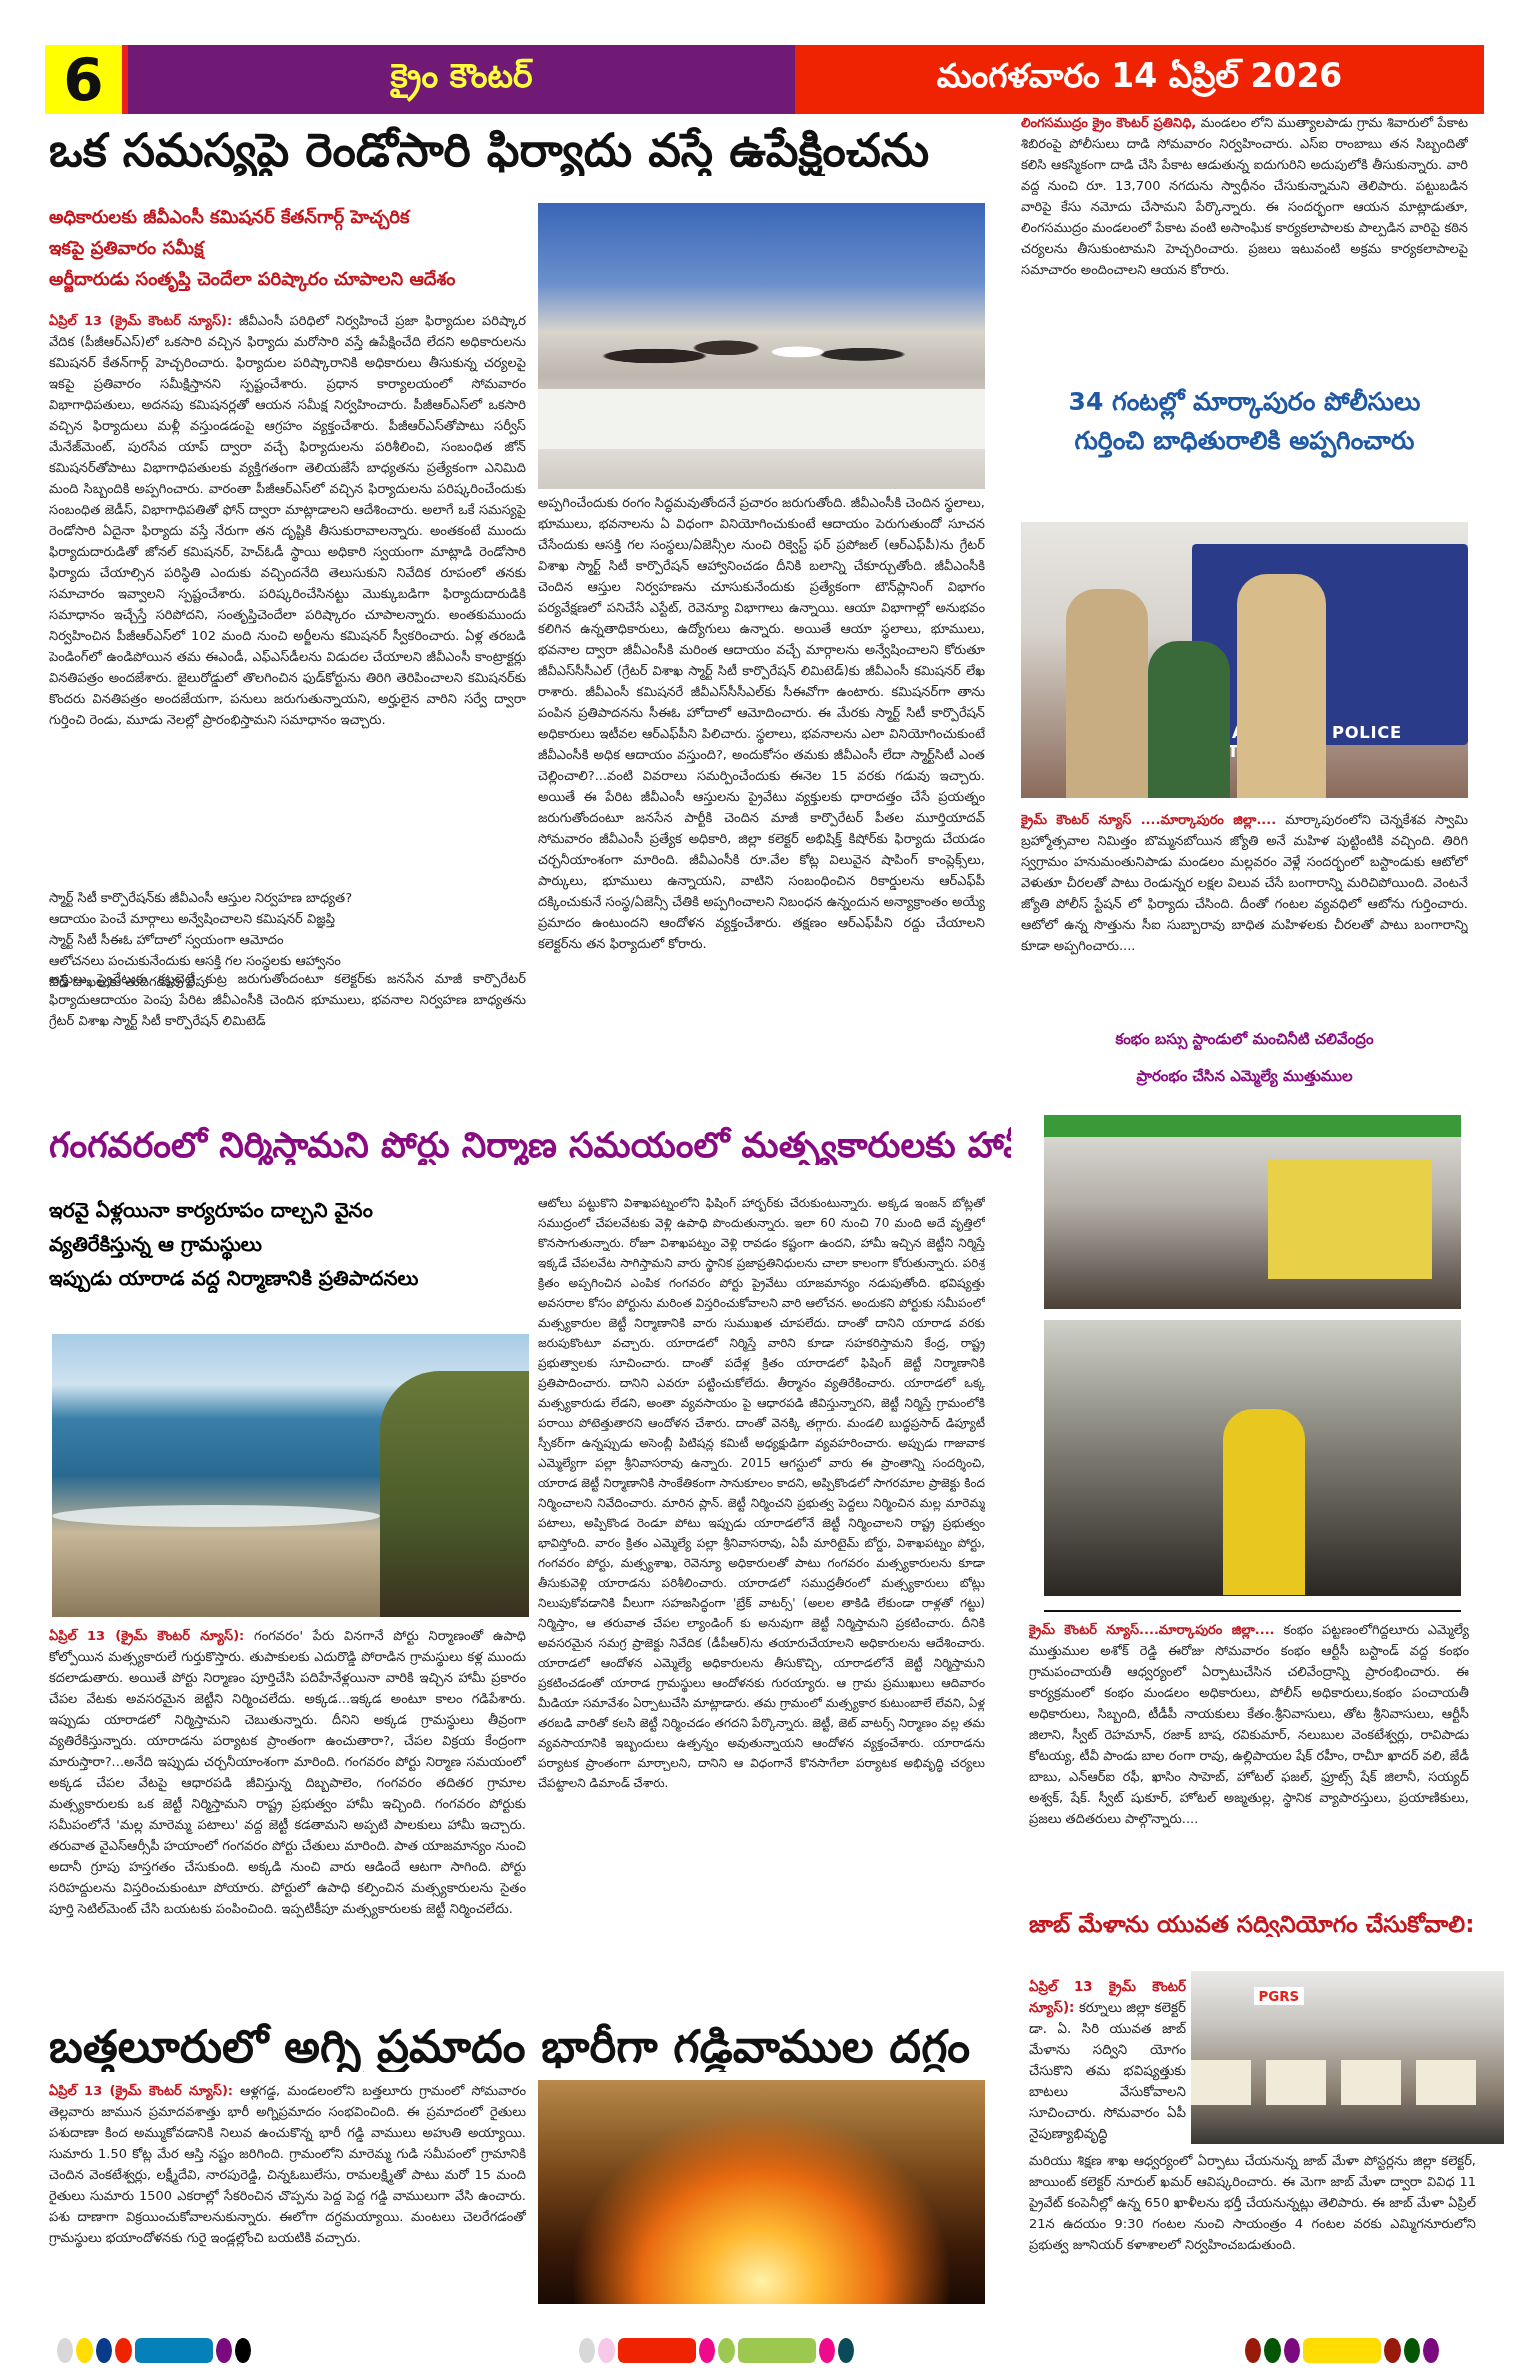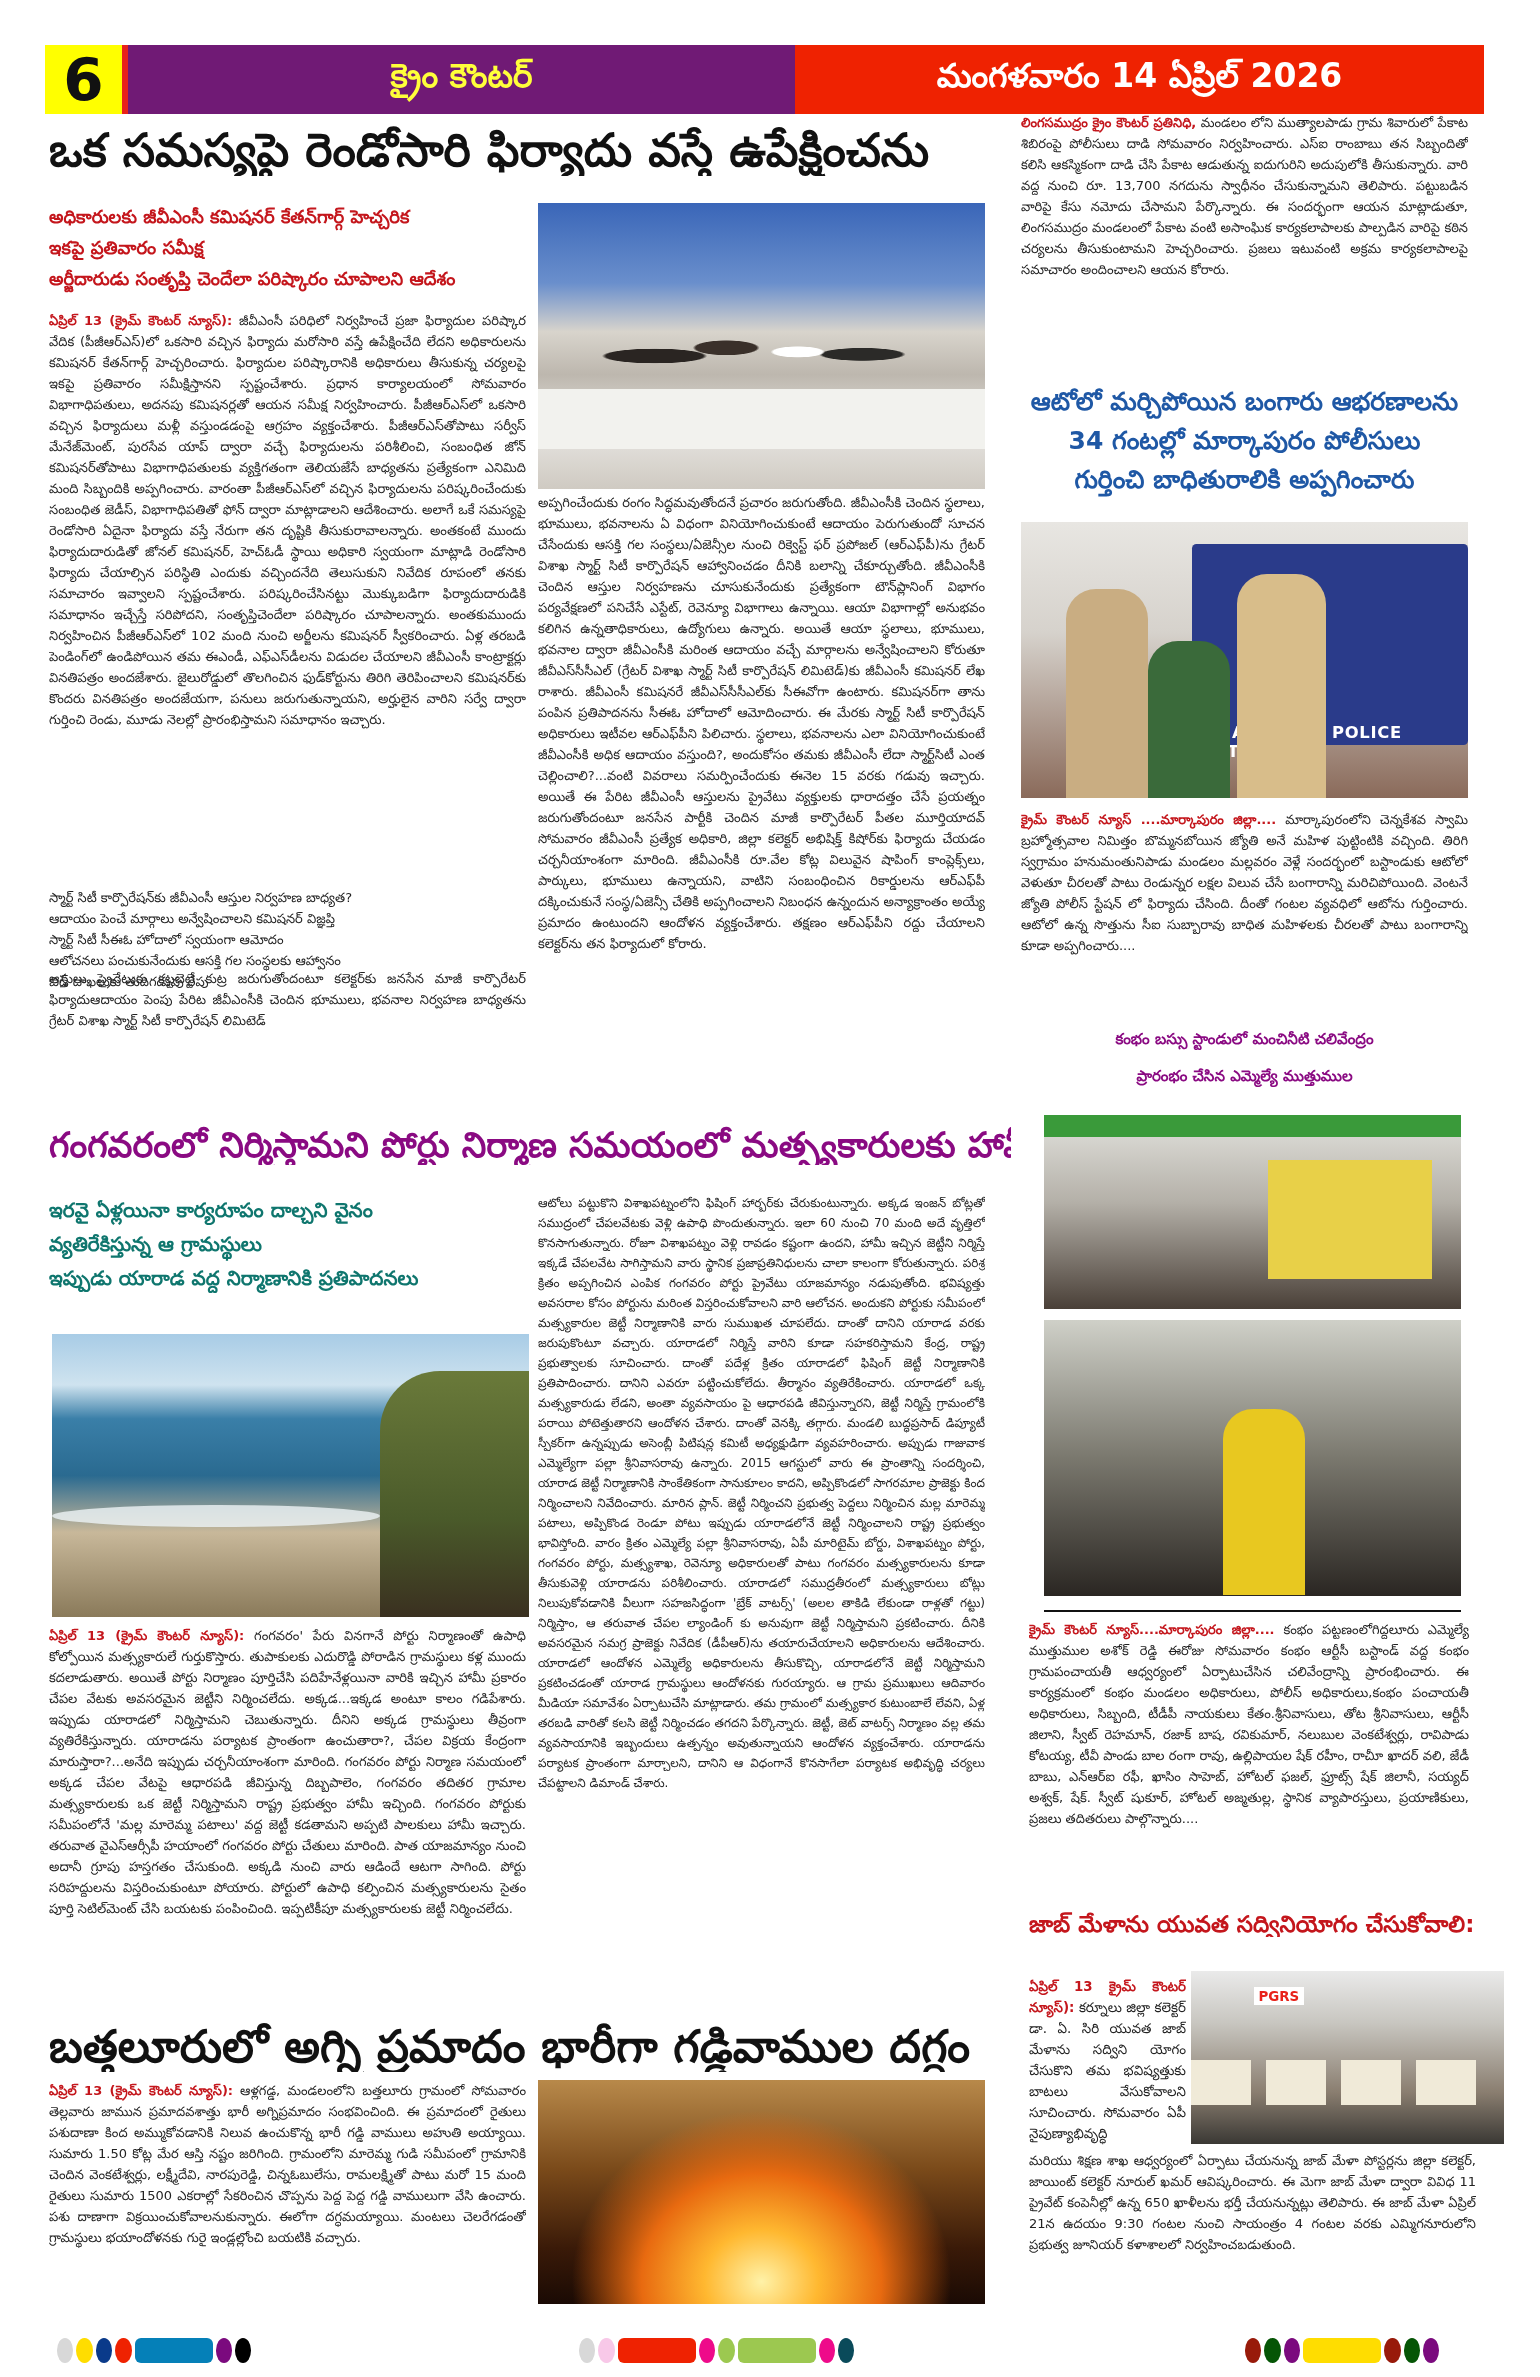--- a/index.html
+++ b/index.html
@@ -52,21 +52,20 @@
   <div style="position:absolute;left:0;top:186px;width:447px;height:60px;background:#f2f2ee"></div>
 </div>
 <div class="abs body" style="left:538px;top:492px;width:447px;height:604px">అప్పగించేందుకు రంగం సిద్ధమవుతోందనే ప్రచారం జరుగుతోంది. జీవీఎంసీకి చెందిన స్థలాలు, భూములు, భవనాలను ఏ విధంగా వినియోగించుకుంటే ఆదాయం పెరుగుతుందో సూచన చేసేందుకు ఆసక్తి గల సంస్థలు/ఏజెన్సీల నుంచి రిక్వెస్ట్ ఫర్ ప్రపోజల్ (ఆర్‌ఎఫ్‌పీ)ను గ్రేటర్ విశాఖ స్మార్ట్ సిటీ కార్పొరేషన్ ఆహ్వానించడం దీనికి బలాన్ని చేకూర్చుతోంది. జీవీఎంసీకి చెందిన ఆస్తుల నిర్వహణను చూసుకునేందుకు ప్రత్యేకంగా టౌన్‌ప్లానింగ్ విభాగం పర్యవేక్షణలో పనిచేసే ఎస్టేట్, రెవెన్యూ విభాగాలు ఉన్నాయి. ఆయా విభాగాల్లో అనుభవం కలిగిన ఉన్నతాధికారులు, ఉద్యోగులు ఉన్నారు. అయితే ఆయా స్థలాలు, భూములు, భవనాల ద్వారా జీవీఎంసీకి మరింత ఆదాయం వచ్చే మార్గాలను అన్వేషించాలని కోరుతూ జీవీఎస్‌సీసీఎల్ (గ్రేటర్ విశాఖ స్మార్ట్ సిటీ కార్పొరేషన్ లిమిటెడ్)కు జీవీఎంసీ కమిషనర్ లేఖ రాశారు. జీవీఎంసీ కమిషనరే జీవీఎస్‌సీసీఎల్‌కు సీఈవోగా ఉంటారు. కమిషనర్‌గా తాను పంపిన ప్రతిపాదనను సీఈఓ హోదాలో ఆమోదించారు. ఈ మేరకు స్మార్ట్ సిటీ కార్పొరేషన్ అధికారులు ఇటీవల ఆర్‌ఎఫ్‌పీని పిలిచారు. స్థలాలు, భవనాలను ఎలా వినియోగించుకుంటే జీవీఎంసీకి అధిక ఆదాయం వస్తుంది?, అందుకోసం తమకు జీవీఎంసీ లేదా స్మార్ట్‌సిటీ ఎంత చెల్లించాలి?...వంటి వివరాలు సమర్పించేందుకు ఈనెల 15 వరకు గడువు ఇచ్చారు. అయితే ఈ పేరిట జీవీఎంసీ ఆస్తులను ప్రైవేటు వ్యక్తులకు ధారాదత్తం చేసే ప్రయత్నం జరుగుతోందంటూ జనసేన పార్టీకి చెందిన మాజీ కార్పొరేటర్ పీతల మూర్తియాదవ్ సోమవారం జీవీఎంసీ ప్రత్యేక అధికారి, జిల్లా కలెక్టర్ అభిషిక్త్ కిషోర్‌కు ఫిర్యాదు చేయడం చర్చనీయాంశంగా మారింది. జీవీఎంసీకి రూ.వేల కోట్ల విలువైన షాపింగ్ కాంప్లెక్స్‌లు, పార్కులు, భూములు ఉన్నాయని, వాటిని సంబంధించిన రికార్డులను ఆర్‌ఎఫ్‌పీ దక్కించుకునే సంస్థ/ఏజెన్సీ చేతికి అప్పగించాలని నిబంధన ఉన్నందున అన్యాక్రాంతం అయ్యే ప్రమాదం ఉంటుందని ఆందోళన వ్యక్తంచేశారు. తక్షణం ఆర్‌ఎఫ్‌పీని రద్దు చేయాలని కలెక్టర్‌ను తన ఫిర్యాదులో కోరారు.</div>
 
 <div class="abs body" style="left:1021px;top:112px;width:447px;height:242px">
   <span class="red">లింగసముద్రం క్రైం కౌంటర్ ప్రతినిధి,</span>
   <span>మండలం లోని ముత్యాలపాడు గ్రామ శివారులో పేకాట శిబిరంపై పోలీసులు దాడి సోమవారం నిర్వహించారు. ఎస్ఐ రాంబాబు తన సిబ్బందితో కలిసి ఆకస్మికంగా దాడి చేసి పేకాట ఆడుతున్న ఐదుగురిని అదుపులోకి తీసుకున్నారు. వారి వద్ద నుంచి రూ. 13,700 నగదును స్వాధీనం చేసుకున్నామని తెలిపారు. పట్టుబడిన వారిపై కేసు నమోదు చేసామని పేర్కొన్నారు. ఈ సందర్భంగా ఆయన మాట్లాడుతూ, లింగసముద్రం మండలంలో పేకాట వంటి అసాంఘిక కార్యకలాపాలకు పాల్పడిన వారిపై కఠిన చర్యలను తీసుకుంటామని హెచ్చరించారు. ప్రజలు ఇటువంటి అక్రమ కార్యకలాపాలపై సమాచారం అందించాలని ఆయన కోరారు.</span>
 </div>
 
 <div class="abs" style="left:1021px;top:382px;width:447px;text-align:center;color:#1f58a5;font-weight:bold;font-size:25px;line-height:39px">
-  <div>ఆటోలో మర్చిపోయిన బంగారు ఆభరణాలను</div>
   <div>34 గంటల్లో మార్కాపురం పోలీసులు</div>
   <div>గుర్తించి బాధితురాలికి అప్పగించారు</div>
 </div>
 <div class="abs photo" style="left:1021px;top:522px;width:447px;height:276px;background:linear-gradient(180deg,#e8e6e2 0%,#d6d2cc 40%,#8a6a5a 100%)">
   <div style="position:absolute;left:171px;top:22.4px;width:276px;height:201px;background:#2a3b8a;border-radius:4.5px"></div>
   <div style="position:absolute;left:194px;top:201px;color:#fff;font-size:16.4px;font-weight:bold;letter-spacing:0.7px">MARKAPUR POLICE STATION</div>
   <div style="position:absolute;left:45px;top:67px;width:82px;height:209px;background:#c9ad82;border-radius:30px 30px 0 0"></div>
   <div style="position:absolute;left:127px;top:119px;width:82px;height:157px;background:#3a6a3a;border-radius:30px 30px 0 0"></div>
   <div style="position:absolute;left:216px;top:52px;width:89px;height:224px;background:#d8bd8a;border-radius:30px 30px 0 0"></div>
 </div>
@@ -97,21 +96,21 @@
   <div style="position:absolute;left:63px;top:16.4px;background:#fff;color:#e8221a;font-weight:bold;font-size:13.4px;padding:1.5px 4.5px">PGRS</div>
   <div style="position:absolute;left:0;top:89px;width:285px;height:45px;background:repeating-linear-gradient(90deg,#f0ead8 0 60px,transparent 60px 75px)"></div>
 </div>
 <div class="abs body" style="left:1029px;top:1976px;width:157px;height:171px;font-size:13.4px;line-height:21px">
   <span class="red">ఏప్రిల్ 13 క్రైమ్ కౌంటర్ న్యూస్):</span>
   <span>కర్నూలు జిల్లా కలెక్టర్ డా. ఏ. సిరి యువత జాబ్ మేళాను సద్విని యోగం చేసుకొని తమ భవిష్యత్తుకు బాటలు వేసుకోవాలని సూచించారు. సోమవారం ఏపీ నైపుణ్యాభివృద్ధి</span>
 </div>
 <div class="abs body" style="left:1029px;top:2150px;width:447px;height:149px">మరియు శిక్షణ శాఖ ఆధ్వర్యంలో ఏర్పాటు చేయనున్న జాబ్ మేళా పోస్టర్లను జిల్లా కలెక్టర్, జాయింట్ కలెక్టర్ నూరుల్ ఖమర్ ఆవిష్కరించారు. ఈ మెగా జాబ్ మేళా ద్వారా వివిధ 11 ప్రైవేట్ కంపెనీల్లో ఉన్న 650 ఖాళీలను భర్తీ చేయనున్నట్లు తెలిపారు. ఈ జాబ్ మేళా ఏప్రిల్ 21న ఉదయం 9:30 గంటల నుంచి సాయంత్రం 4 గంటల వరకు ఎమ్మిగనూరులోని ప్రభుత్వ జూనియర్ కళాశాలలో నిర్వహించబడుతుంది.</div>
 
 <div class="abs hl" style="left:49px;top:1126px;width:962px;font-size:35px;color:#8a0a82">గంగవరంలో నిర్మిస్తామని పోర్టు నిర్మాణ సమయంలో మత్స్యకారులకు హామీ</div>
-<div class="abs" style="left:49px;top:1193px;width:477px;font-size:20px;line-height:34px;font-weight:bold;color:#0f766e">
+<div class="abs" style="left:49px;top:1193px;width:477px;font-size:20px;line-height:34px;font-weight:bold;color:#000000">
   <div>ఇరవై ఏళ్లయినా కార్యరూపం దాల్చని వైనం</div>
   <div>వ్యతిరేకిస్తున్న ఆ గ్రామస్థులు</div>
   <div>ఇప్పుడు యారాడ వద్ద నిర్మాణానికి ప్రతిపాదనలు</div>
 </div>
 <div class="abs photo" style="left:52px;top:1334px;width:477px;height:283px;background:linear-gradient(180deg,#a8cce6 0%,#cfe3ef 18%,#3a7fa8 30%,#2a6a90 50%,#c8b89a 70%,#8a7a5a 100%)">
   <div style="position:absolute;left:328px;top:37px;width:149px;height:246px;background:linear-gradient(180deg,#6a7a3a,#4a5a2a 60%,#3a3020);border-radius:60px 0 0 0"></div>
   <div style="position:absolute;left:0;top:171px;width:328px;height:22.4px;background:#eef4f6;opacity:.8;border-radius:50%"></div>
 </div>
 <div class="abs body" style="left:49px;top:1625px;width:477px;height:388px">
   <span class="red">ఏప్రిల్ 13 (క్రైమ్ కౌంటర్ న్యూస్):</span>

